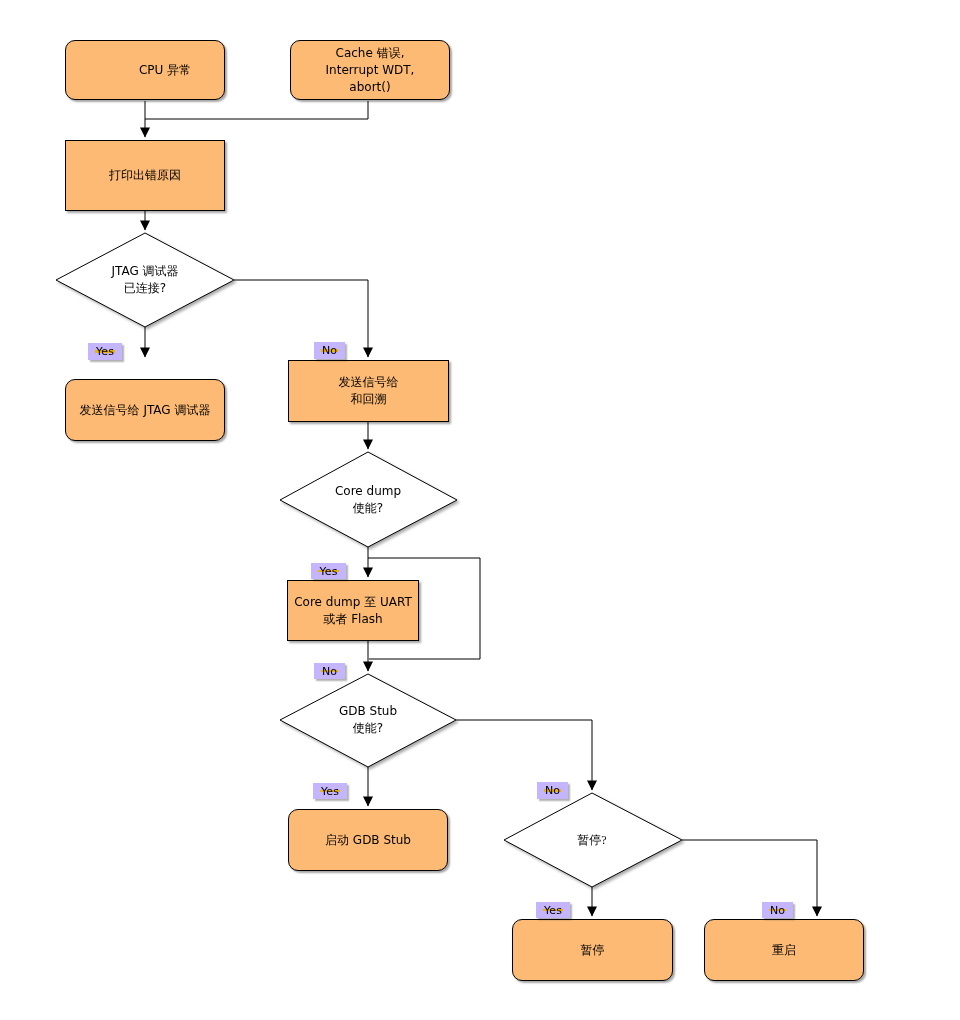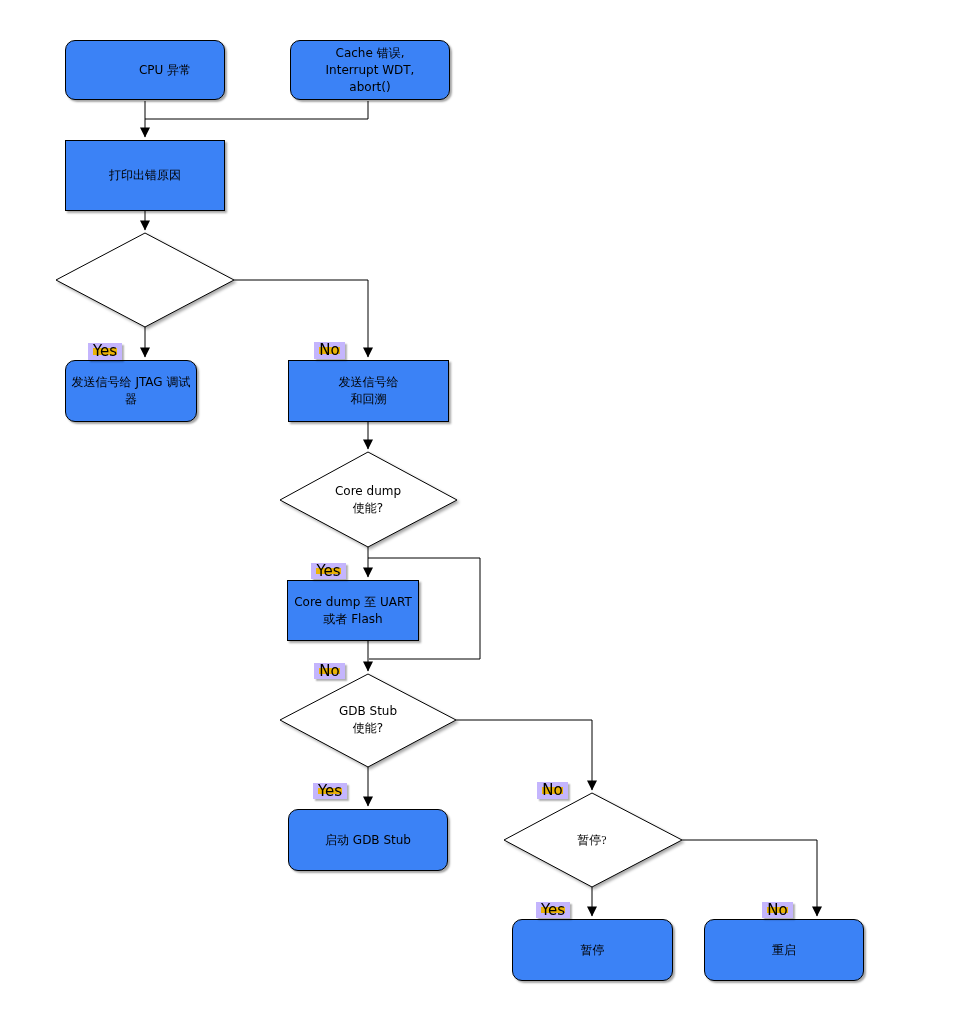--- a/index.html
+++ b/index.html
@@ -37,40 +37,40 @@
     display: flex;
     align-items: center;
     justify-content: center;
     text-align: center;
     font-size: 12px;
     line-height: 17px;
     color: #000000;
     white-space: pre-line;
   }
   .box {
-    background: #3b82f6;
+    background: #fdba74;
     border: 1px solid #000000;
     box-shadow: 2px 2px 2px rgba(0,0,0,0.35);
   }
   .rounded {
     border-radius: 10px;
   }
   .diamond-text {
     background: transparent;
   }
   .branch-label {
     position: absolute;
     box-sizing: border-box;
     display: flex;
     align-items: center;
     justify-content: center;
     background: #eab308;
-    border: 5px solid #c4b5fd;
+    border: 7px solid #c4b5fd;
     box-shadow: 2px 2px 1.5px rgba(0,0,0,0.3);
-    font-size: 15px;
+    font-size: 11px;
     line-height: 11px;
     color: #000000;
   }
 </style>
 </head>
 <body>
 
 <div id="stage">
 
   <svg id="edges" viewBox="0 0 960 1020" xmlns="http://www.w3.org/2000/svg">
@@ -101,33 +101,35 @@
   </svg>
 
   <div class="node box rounded" style="left:65px; top:40px; width:160px; height:60px;padding-left:40px;">CPU 异常</div>
 
   <div class="node box rounded" style="left:290px; top:40px; width:160px; height:60px;">Cache 错误,
 Interrupt WDT,
 abort()</div>
 
   <div class="node box" style="left:65px; top:140px; width:160px; height:71px;">打印出错原因</div>
 
-  <div class="node box rounded" style="left:65px; top:360px; width:132px; height:62px;">发送信号给 JTAG 调试器</div>
+  <div class="node box rounded" style="left:65px; top:379px; width:160px; height:62px;">发送信号给 JTAG 调试器</div>
 
   <div class="node box" style="left:288px; top:360px; width:161px; height:62px;">发送信号给
 和回溯</div>
 
   <div class="node box" style="left:287px; top:580px; width:132px; height:61px;">Core dump 至 UART 或者 Flash</div>
 
   <div class="node box rounded" style="left:288px; top:809px; width:160px; height:62px;">启动 GDB Stub</div>
 
   <div class="node box rounded" style="left:512px; top:919px; width:161px; height:62px;text-align:right;">暂停</div>
 
   <div class="node box rounded" style="left:704px; top:919px; width:160px; height:62px;">重启</div>
 
+  <div class="node diamond-text" style="left:65px; top:250px; width:160px; height:60px;">JTAG 调试器
+已连接?</div>
 
   <div class="node diamond-text" style="left:288px; top:470px; width:160px; height:60px;">Core dump
 使能?</div>
 
   <div class="node diamond-text" style="left:288px; top:690px; width:160px; height:60px;">GDB Stub
 使能?</div>
 
   <div class="node diamond-text" style="left:512px; top:810px; width:160px; height:60px;font-family:Liberation Serif, serif;">暂停?</div>
 
   <div class="branch-label" style="left:88px; top:343px; width:34px; height:17px;">Yes</div>

